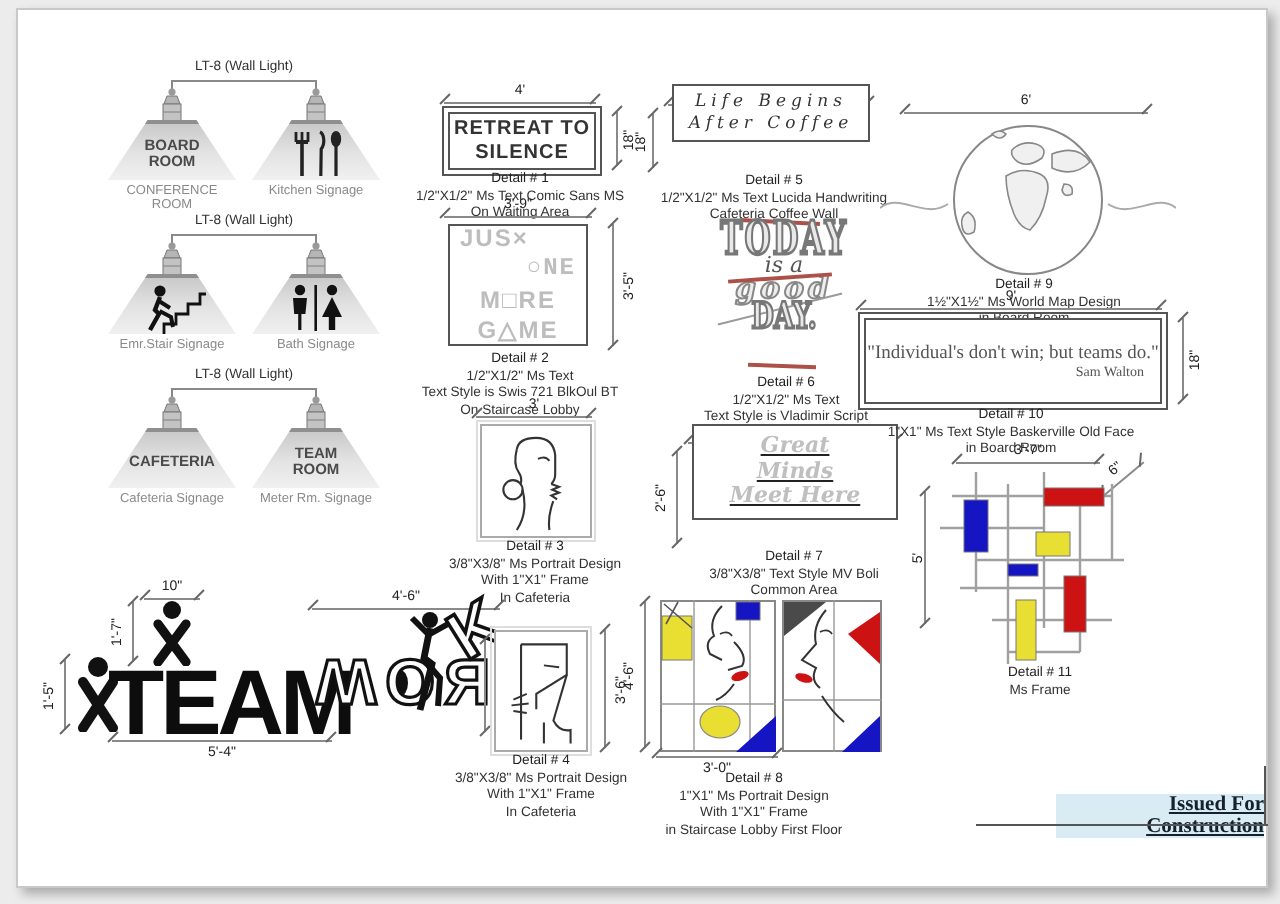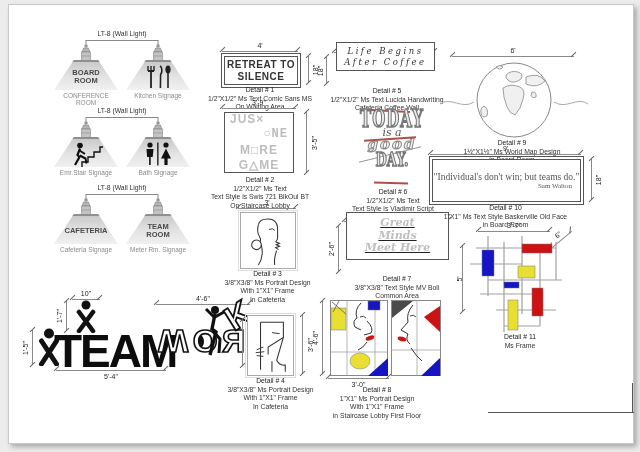--- a/index.html
+++ b/index.html
@@ -531,15 +531,16 @@
     <span class="dline"></span>
       <span class="dlabel">3'-0"</span>
   </div>
   <div class="cap" style="left:307px;top:386px;width:140px;">
     <div class="t">Detail # 8</div>
     <div>1"X1" Ms Portrait Design</div>
     <div>With 1"X1" Frame</div>
     <div>in Staircase Lobby First Floor</div>
   </div>
 
+  <div class="issued">Issued For Construction</div>
   <div class="tb-hline"></div>
   <div class="tb-vline"></div>
 </div>
 
 </body></html>

